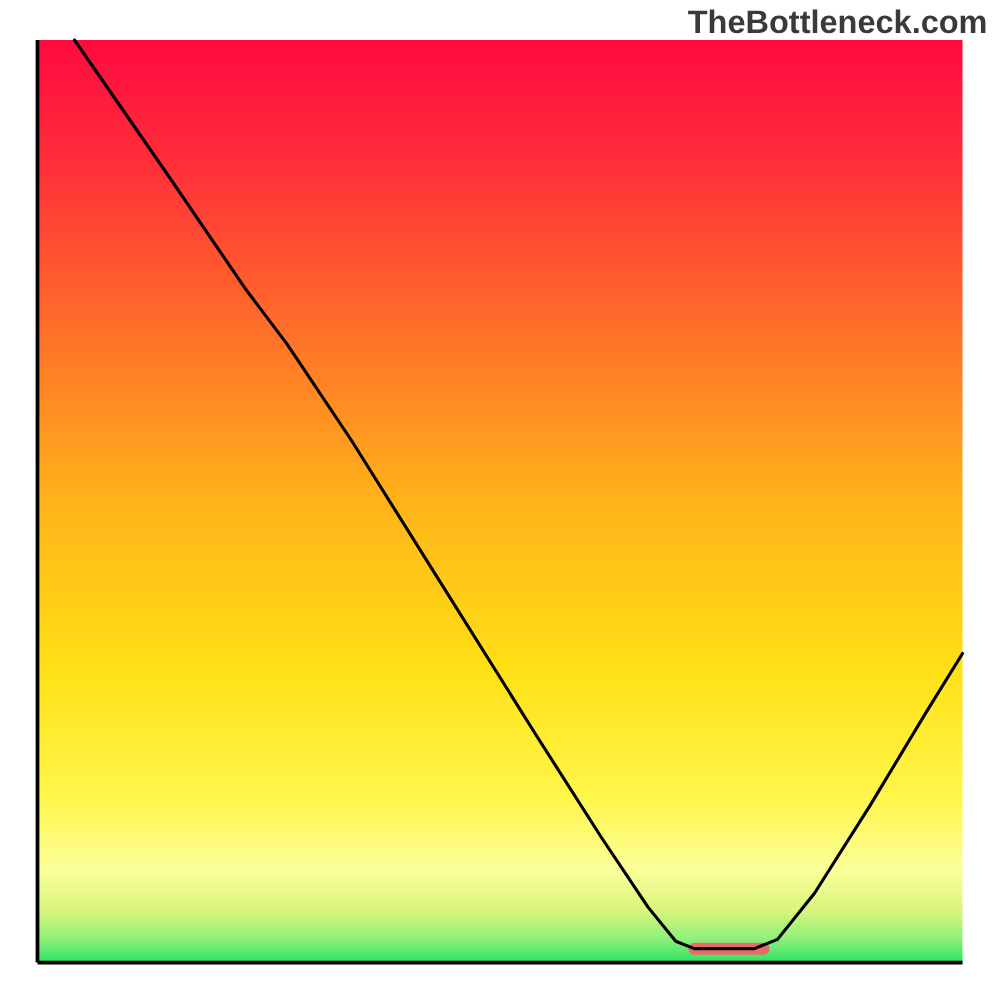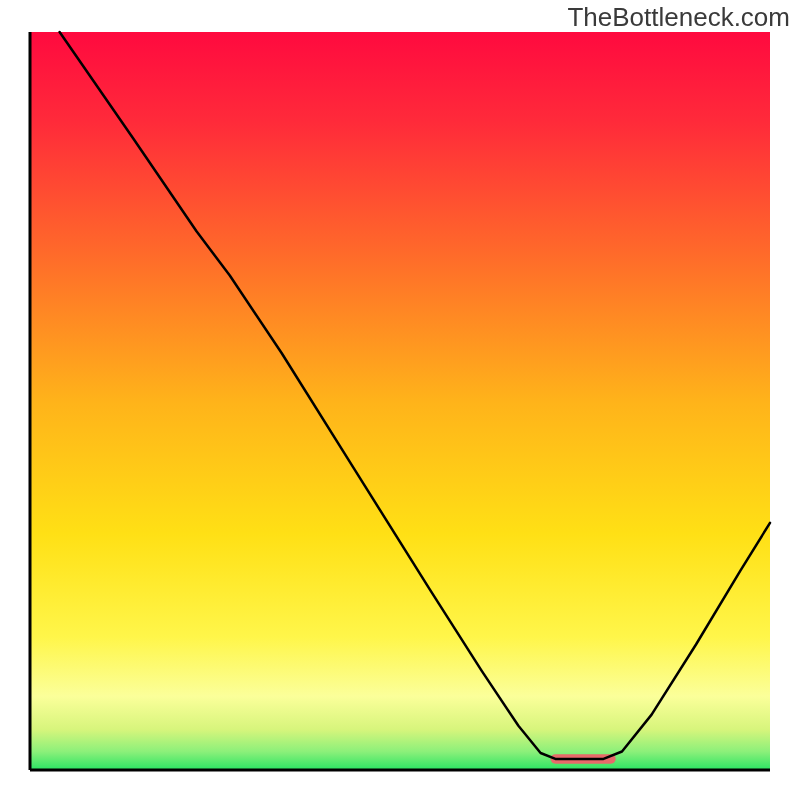--- a/index.html
+++ b/index.html
@@ -15,21 +15,21 @@
     position: relative;
     width: 800px;
     height: 800px;
   }
   .watermark {
     position: absolute;
     top: 2px;
     right: 10px;
     color: #3a3a3a;
     font-size: 26px;
-    font-weight: 400;
+    font-weight: 700;
     font-family: Arial, sans-serif;
     z-index: 10;
   }
   svg {
     display: block;
   }
 </style>
 </head>
 <body>
 

